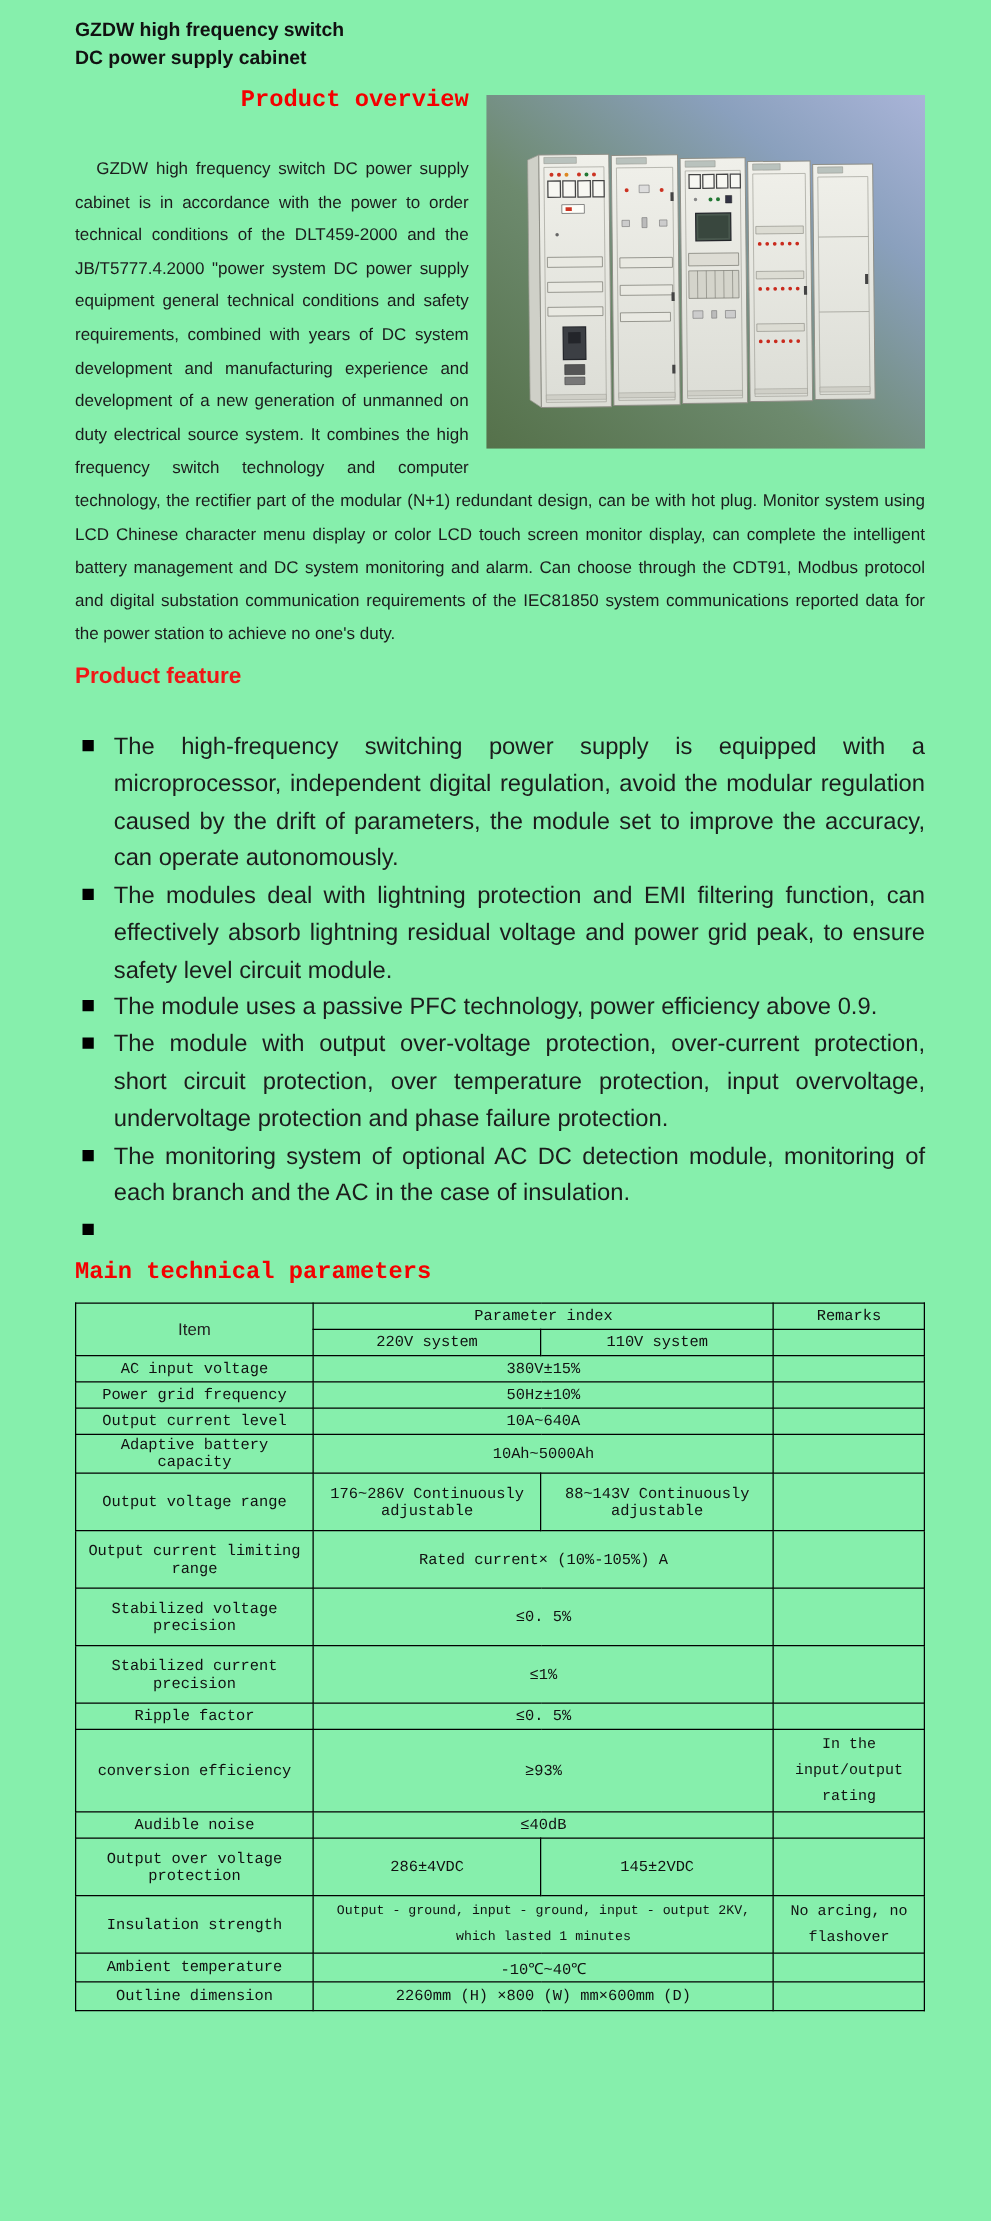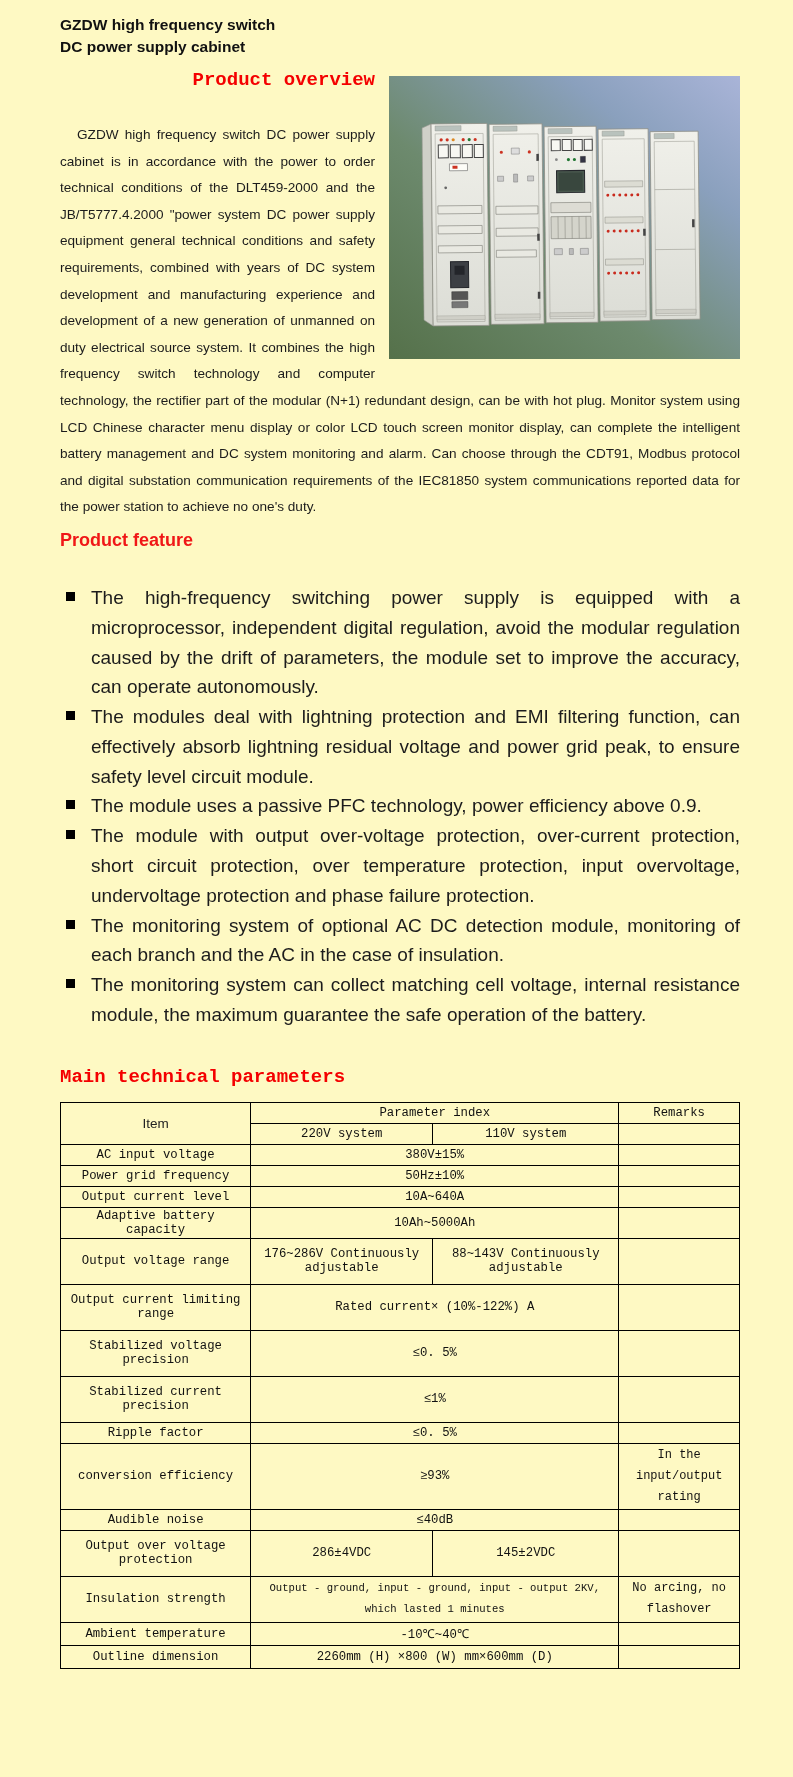--- a/index.html
+++ b/index.html
@@ -1,19 +1,19 @@
 <!DOCTYPE html>
 <html><head>
 <meta charset="utf-8">
 <style>
   html,body{margin:0;padding:0;background:#ffffff;}
   .page{
     position:relative;
     width:793px;height:1777px;
-    background:#fef9c3;
+    background:#86efac;
     font-family:"Liberation Sans", sans-serif;
     color:#1a1a1a;
     overflow:hidden;
   }
   .content{padding:14px 53px 0 60px;}
   h1.doc-title{
     margin:0;
     font-size:15.5px;
     line-height:22px;
     font-weight:bold;
@@ -274,21 +274,21 @@
     </div>
 
     <div class="clear"></div>
 
     <ul class="features">
       <li class="feature-item"><span class="sq"></span><span>The high-frequency switching power supply is equipped with a microprocessor, independent digital regulation, avoid the modular regulation caused by the drift of parameters, the module set to improve the accuracy, can operate autonomously.</span></li>
       <li class="feature-item"><span class="sq"></span><span>The modules deal with lightning protection and EMI filtering function, can effectively absorb lightning residual voltage and power grid peak, to ensure safety level circuit module.</span></li>
       <li class="feature-item"><span class="sq"></span><span>The module uses a passive PFC technology, power efficiency above 0.9.</span></li>
       <li class="feature-item"><span class="sq"></span><span>The module with output over-voltage protection, over-current protection, short circuit protection, over temperature protection, input overvoltage, undervoltage protection and phase failure protection.</span></li>
       <li class="feature-item"><span class="sq"></span><span>The monitoring system of optional AC DC detection module, monitoring of each branch and the AC in the case of insulation.</span></li>
-      <li class="feature-item"><span class="sq"></span><span>The monitoring system can collect matching cell voltage, internal resistance module, the maximum guarantee the safe operation of the battery.</span></li>
+      <li class="feature-item"><span class="sq"></span></li>
     </ul>
 
     <h2 class="red-mono-heading params-heading">Main technical parameters</h2>
 
     <table class="params">
       <colgroup>
         <col class="col-item">
           <col class="col-220">
           <col class="col-110">
           <col class="col-rem">
@@ -326,21 +326,21 @@
         <td></td>
       </tr>
       <tr class="r-h2">
         <td>Output voltage range</td>
         <td>176~286V Continuously adjustable</td>
         <td>88~143V Continuously adjustable</td>
         <td></td>
       </tr>
       <tr class="r-h2">
         <td>Output current limiting range</td>
-        <td colspan="2">Rated current× (10%-122%) A</td>
+        <td colspan="2">Rated current× (10%-105%) A</td>
         <td></td>
       </tr>
       <tr class="r-h2">
         <td>Stabilized voltage precision</td>
         <td colspan="2">≤0. 5%</td>
         <td></td>
       </tr>
       <tr class="r-h2">
         <td>Stabilized current precision</td>
         <td colspan="2">≤1%</td>

